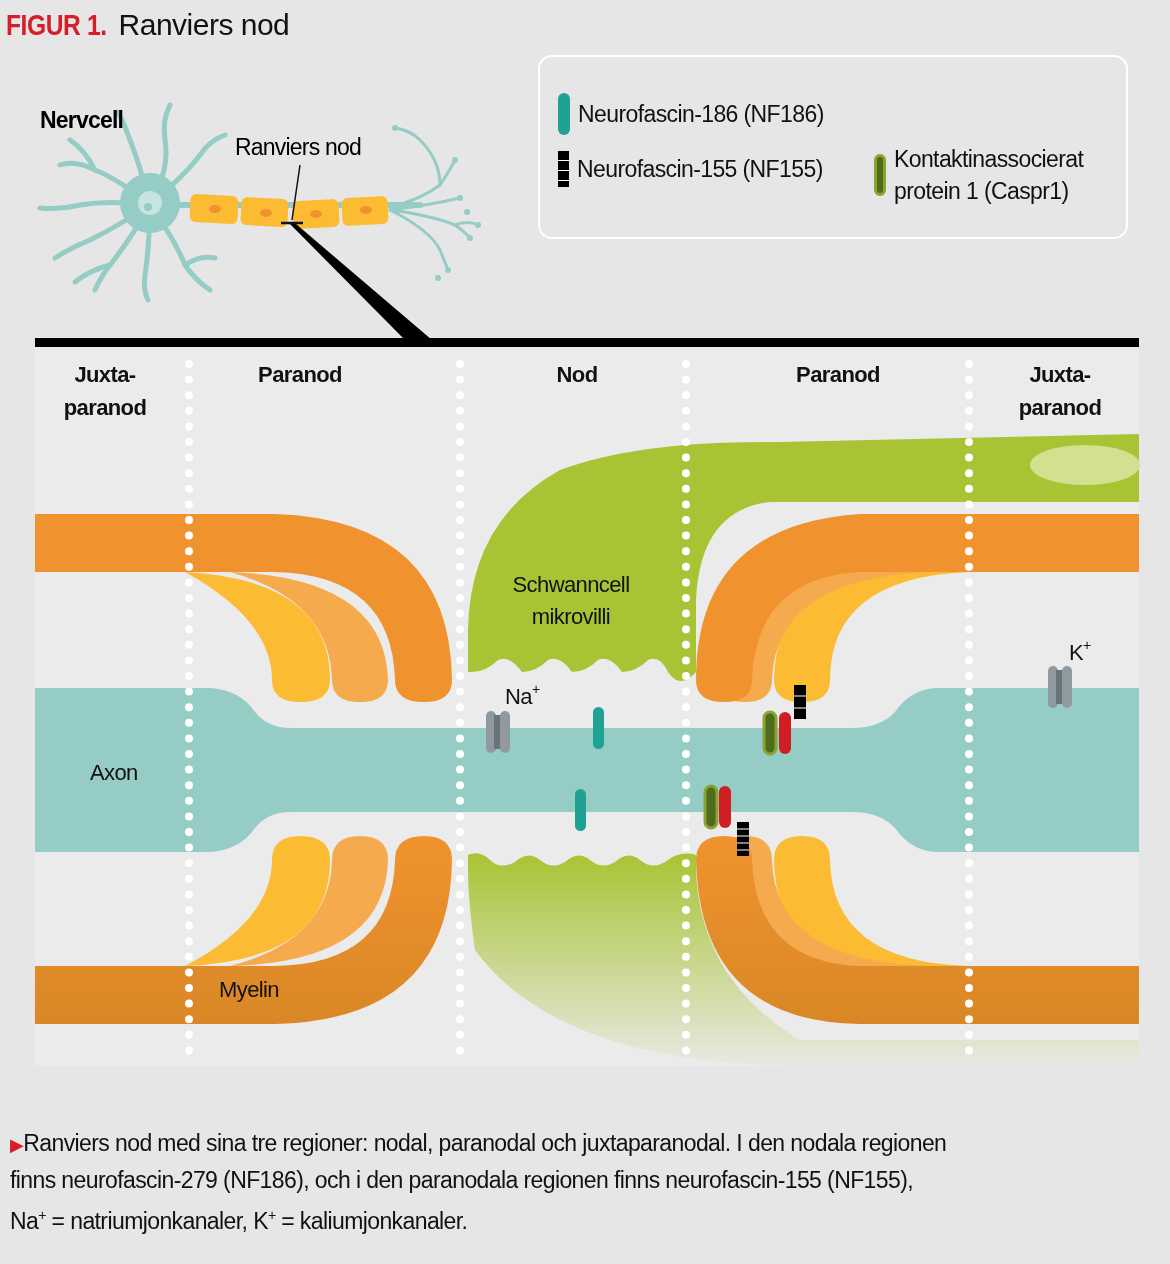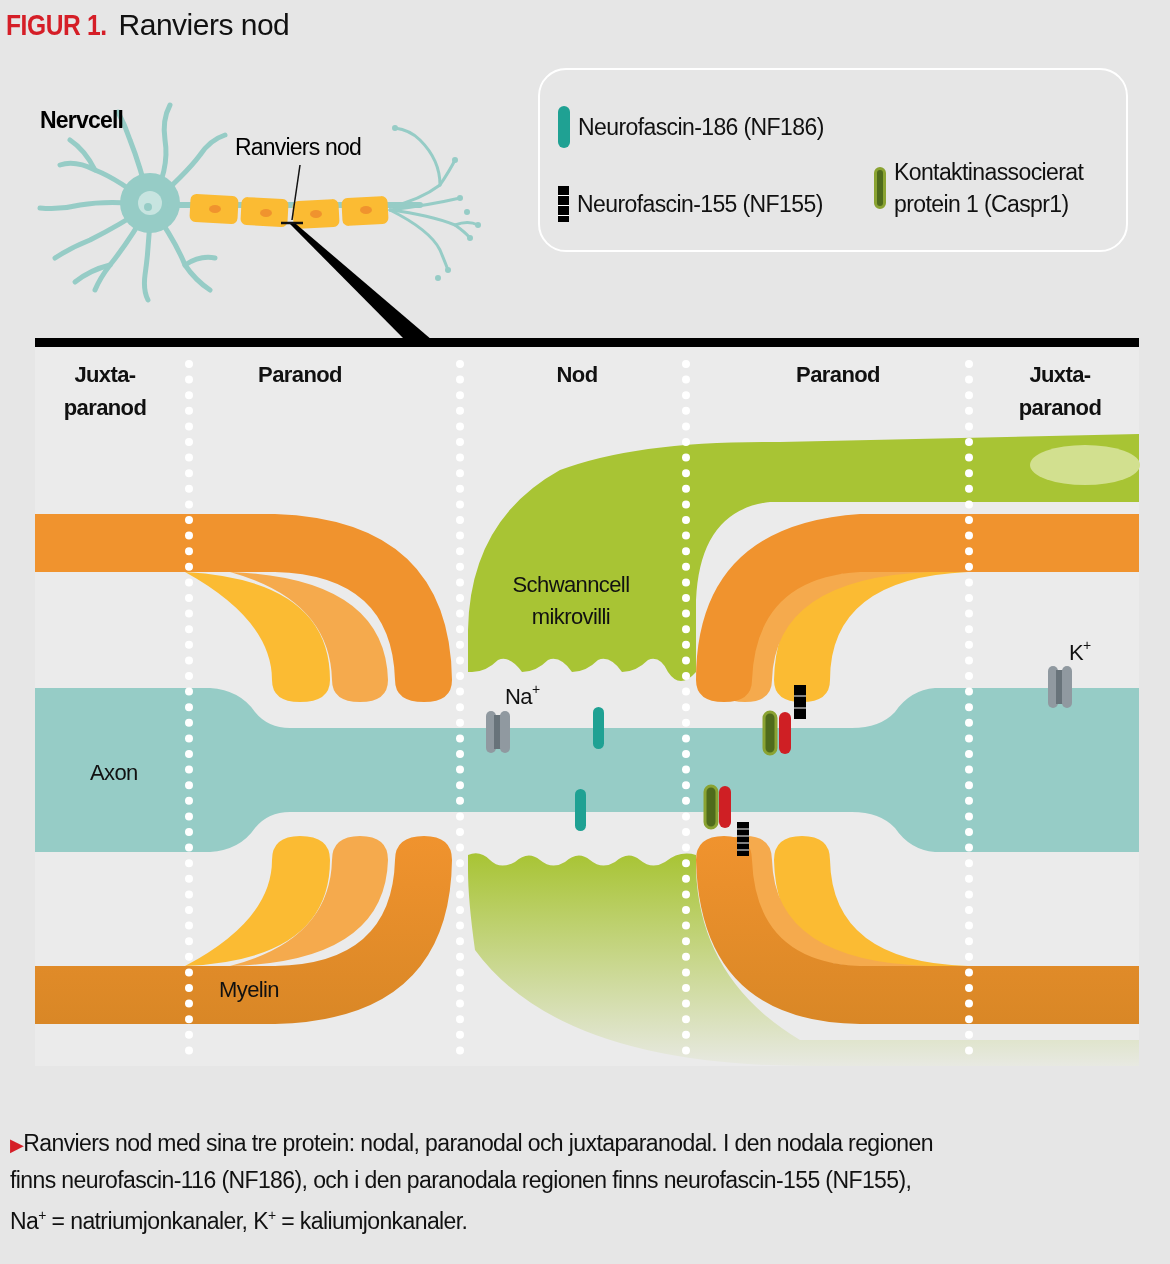--- a/index.html
+++ b/index.html
@@ -1,20 +1,20 @@
 <!DOCTYPE html>
 <html><head>
 <meta charset="utf-8">
 <style>
   html, body { margin:0; padding:0; }
   body { width:1170px; height:1264px; background:#e6e6e6; position:relative; overflow:hidden; font-family:"Liberation Sans", sans-serif; color:#111; }
   .title { position:absolute; left:6px; top:8px; font-size:30px; letter-spacing:-0.5px; white-space:nowrap; }
   .title .fig { color:#d51e27; font-weight:bold; font-family:"Liberation Sans Narrow","Liberation Sans", sans-serif; transform:scaleX(0.82); display:inline-block; transform-origin:left; margin-right:-18px; }
   .title .name { font-weight:normal; color:#111; }
-  .legend { position:absolute; left:538px; top:55px; width:590px; height:184px; border:2px solid #fff; border-radius:28px; box-sizing:border-box;margin-top:13px; }
+  .legend { position:absolute; left:538px; top:55px; width:590px; height:184px; border:2px solid #fff; border-radius:14px; box-sizing:border-box; }
   .leg-item { position:absolute; display:flex; align-items:center; font-size:23px; letter-spacing:-0.6px; line-height:32px; }
   .leg-swatch { width:12px; height:42px; border-radius:6px; margin-right:8px; flex:none; box-sizing:border-box; }
   .caption { position:absolute; left:10px; top:1126px; width:1155px; font-size:23px; line-height:35px; letter-spacing:-0.6px; color:#111; }
   .caption .arrow { color:#d51e27; font-size:18px; }
   sup { font-size:14px; }
   svg text { font-family:"Liberation Sans", sans-serif; }
 </style>
 </head>
 <body>
 
@@ -77,21 +77,21 @@
   <polygon points="290,224 296,224 432,340 405,340" fill="#000"></polygon>
   <text x="40" y="128" font-size="23" font-weight="bold" letter-spacing="-0.8">Nervcell</text>
   <text x="235" y="155" font-size="23" letter-spacing="-0.8">Ranviers nod</text>
 </svg>
 
 <div class="legend">
   <div class="leg-item" style="left:18px;top:36px">
     <span class="leg-swatch" style="background:#1fa193"></span>
     <span>Neurofascin-186 (NF186)</span>
   </div>
-  <div class="leg-item" style="left:18px;top:116px">
+  <div class="leg-item" style="left:18px;top:94px">
     <span class="leg-swatch" style="background:repeating-linear-gradient(#000 0 9px,#fff 9px 10px);border-radius:0;width:11px;height:36px"></span>
     <span>Neurofascin-155 (NF155)</span>
   </div>
   <div class="leg-item" style="left:334px;top:86px">
     <span class="leg-swatch" style="background:#4f6b1c;border:3px solid #8aa332"></span>
     <span><span>Kontaktinassocierat</span><br><span>protein 1 (Caspr1)</span></span>
   </div>
 </div>
 
 <svg style="position:absolute;left:0;top:0" width="1170" height="1110">
@@ -191,16 +191,16 @@
     <text x="571" y="592" text-anchor="middle">Schwanncell</text>
     <text x="571" y="624" text-anchor="middle">mikrovilli</text>
     <text x="90" y="780">Axon</text>
     <text x="219" y="997">Myelin</text>
     <text x="505" y="704"><tspan>Na</tspan><tspan dy="-10" font-size="14">+</tspan></text>
     <text x="1069" y="660"><tspan>K</tspan><tspan dy="-10" font-size="14">+</tspan></text>
   </g>
 </svg>
 
 <div class="caption">
-  <div><span class="arrow">▶</span><span>Ranviers nod med sina tre protein: nodal, paranodal och juxtaparanodal. I den nodala regionen</span></div>
-  <div>finns neurofascin-116 (NF186), och i den paranodala regionen finns neurofascin-155 (NF155),</div>
+  <div><span class="arrow">▶</span><span>Ranviers nod med sina tre regioner: nodal, paranodal och juxtaparanodal. I den nodala regionen</span></div>
+  <div>finns neurofascin-279 (NF186), och i den paranodala regionen finns neurofascin-155 (NF155),</div>
   <div><span>Na</span><sup>+</sup><span> = natriumjonkanaler, K</span><sup>+</sup><span> = kaliumjonkanaler.</span></div>
 </div>
 
 </body></html>

